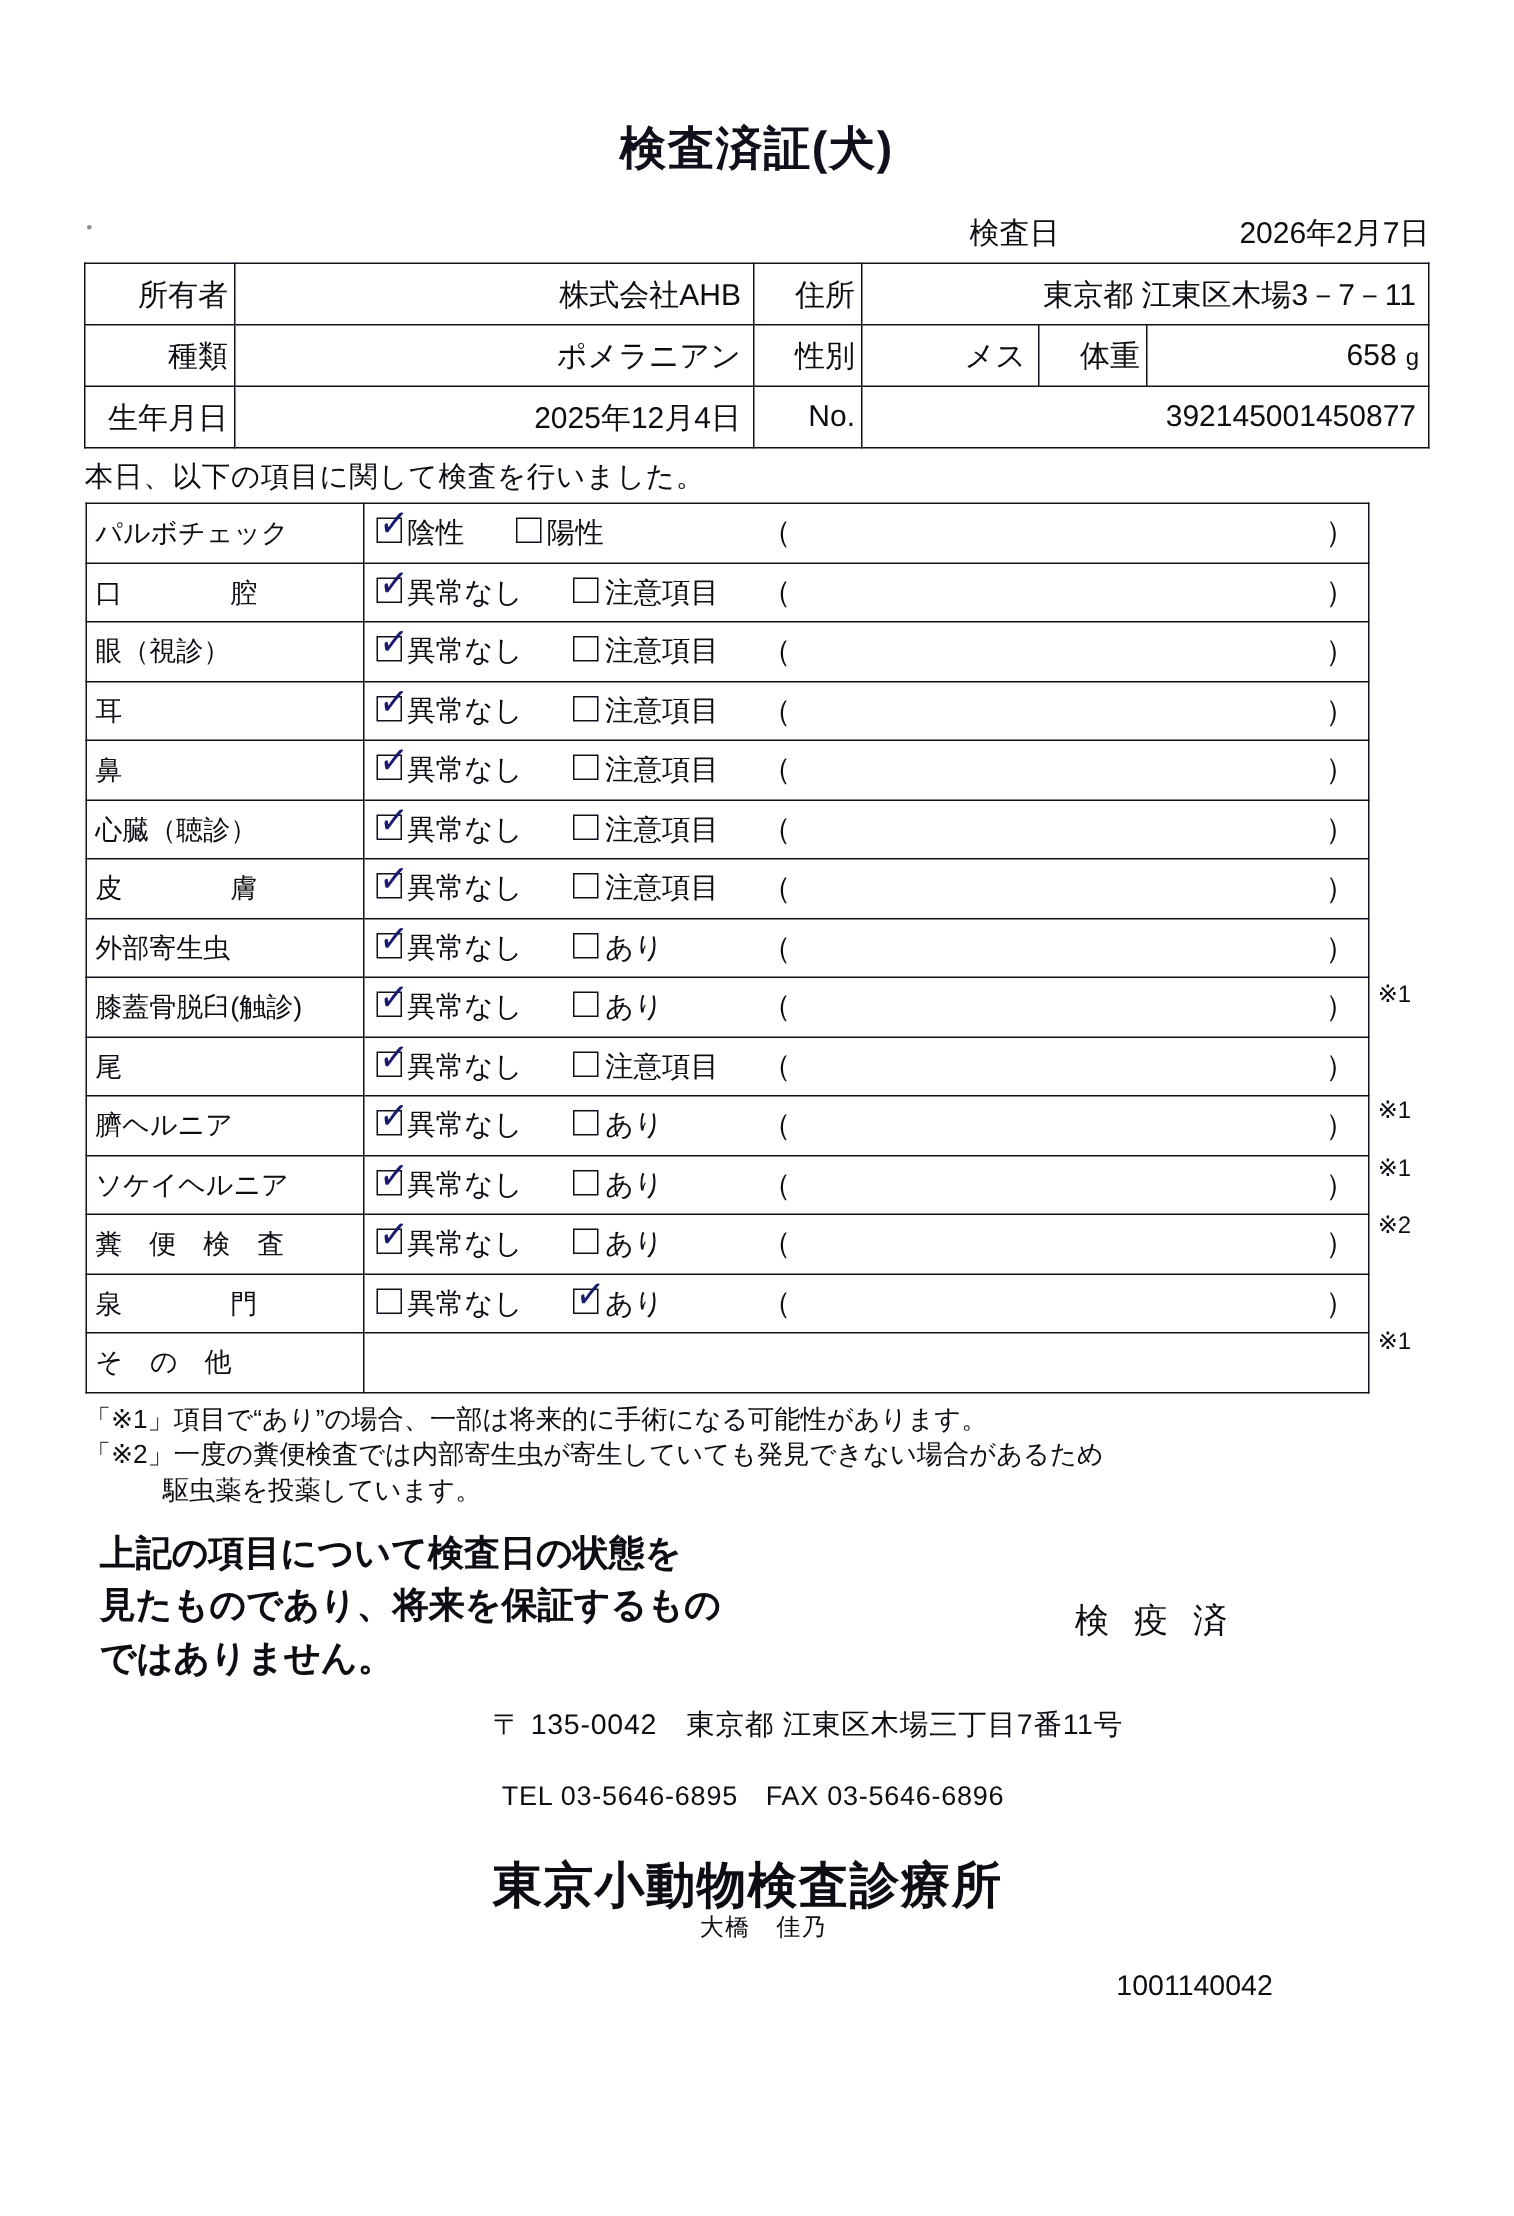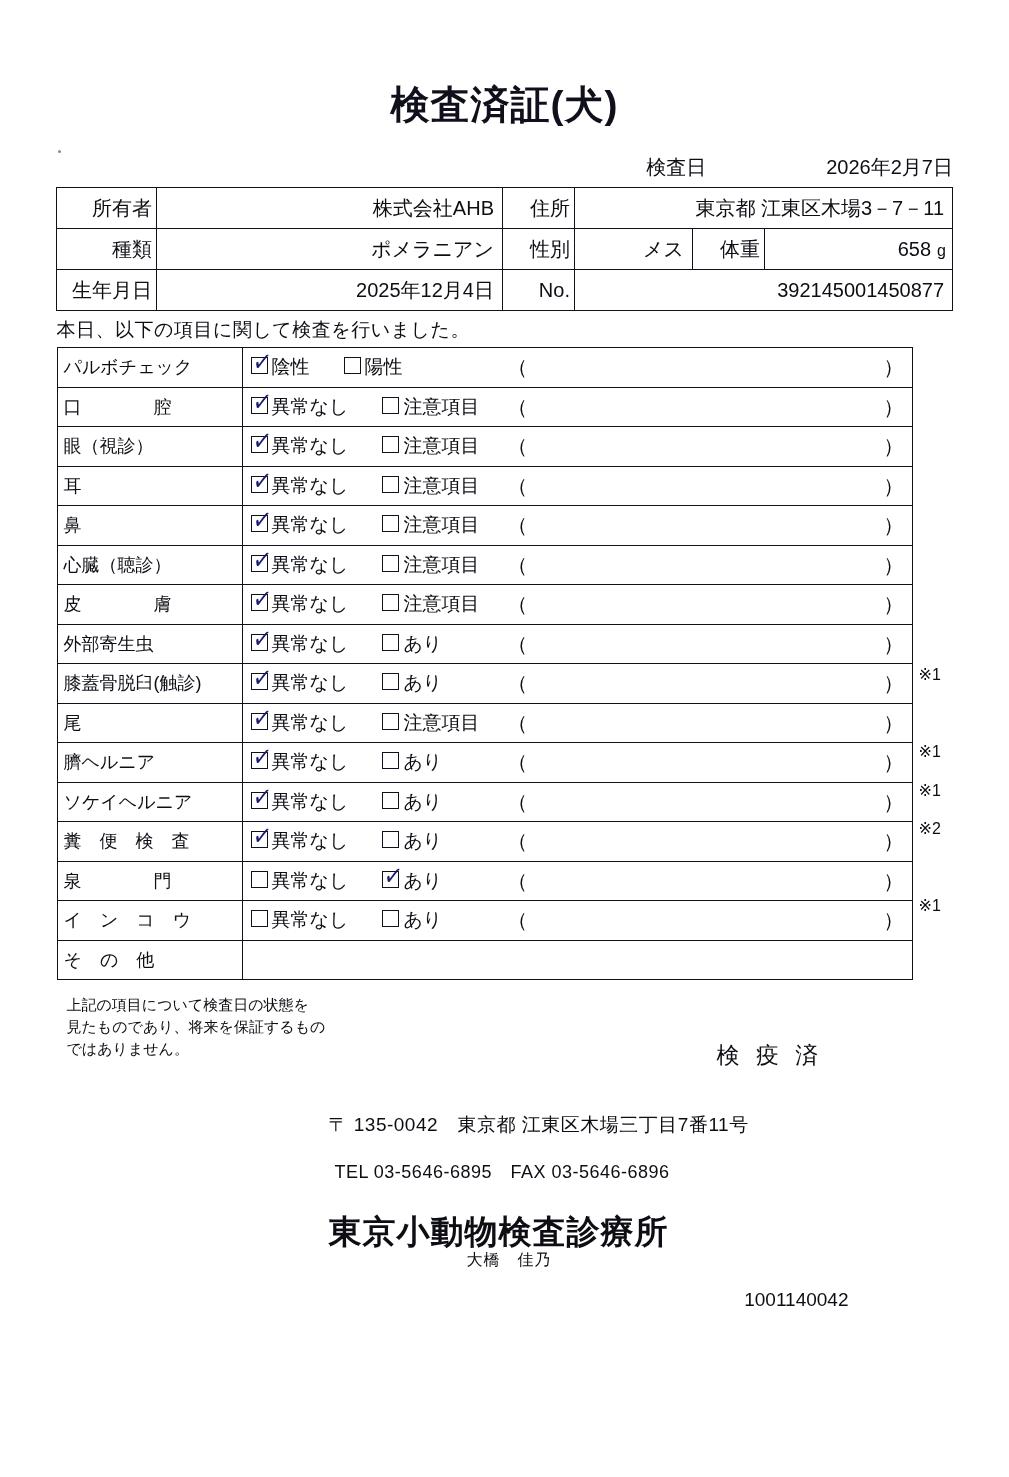--- a/index.html
+++ b/index.html
@@ -19,21 +19,21 @@
     position: relative;
     width: 1009px;
     height: 1477px;
     box-sizing: border-box;
     padding: 0 38px;
   }
 
   
   .doc-title {
     text-align: center;
-    font-size: 39px;
+    font-size: 31px;
     font-weight: bold;
     letter-spacing: 1px;
     margin-top: 78px;
     color: #10101c;
   }
 
   
   .examdate-row {
     display: flex;
     justify-content: flex-end;
@@ -182,23 +182,23 @@
   .bottom {
     width: 896px;
     margin: 14px auto 0 auto;
     position: relative;
     height: 290px;
   }
   .disclaimer {
     position: absolute;
     left: 10px;
     top: 0;
-    font-size: 15px;
+    font-size: 24px;
     line-height: 1.45;
-    font-weight: 400;
+    font-weight: 700;
   }
   .stamp {
     position: absolute;
     left: 660px;
     top: 46px;
     font-size: 23px;
     letter-spacing: 5px;
     font-weight: 500;
   }
   .addr {
@@ -350,36 +350,37 @@
           </tr>
           <tr>
             <td class="item-name">糞　便　検　査</td>
             <td class="opts"><span class="opt o1"><span class="box"><span class="check-mark">✓</span></span><span>異常なし</span></span><span class="opt o2"><span class="box"></span><span>あり</span></span><span class="paren-open">（</span><span class="paren-close">）</span></td>
           </tr>
           <tr>
             <td class="item-name">泉　　　　門</td>
             <td class="opts"><span class="opt o1"><span class="box"></span><span>異常なし</span></span><span class="opt o2"><span class="box"><span class="check-mark">✓</span></span><span>あり</span></span><span class="paren-open">（</span><span class="paren-close">）</span></td>
           </tr>
           <tr>
-            <td class="item-name">イ　ン　コ　ウ</td>
-            <td class="opts"><span class="opt o1"><span class="box"></span><span>異常なし</span></span><span class="opt o2"><span class="box"></span><span>あり</span></span><span class="paren-open">（</span><span class="paren-close">）</span></td>
-          </tr>
-          <tr>
             <td class="item-name">そ　の　他</td>
             <td class="opts"></td>
           </tr>
         </tbody>
     </table>
   <div class="note-mark" style="top: 318px;">※1</div>
       <div class="note-mark" style="top: 395px;">※1</div>
       <div class="note-mark" style="top: 433.5px;">※1</div>
       <div class="note-mark" style="top: 472px;">※2</div>
       <div class="note-mark" style="top: 549px;">※1</div>
     </div>
 
+  <div class="footnotes">
+    <div>「※1」項目で“あり”の場合、一部は将来的に手術になる可能性があります。</div>
+    <div>「※2」一度の糞便検査では内部寄生虫が寄生していても発見できない場合があるため</div>
+    <div class="indent">駆虫薬を投薬しています。</div>
+  </div>
 
   <div class="bottom">
     <div class="disclaimer">
       <div>上記の項目について検査日の状態を</div>
       <div>見たものであり、将来を保証するもの</div>
       <div>ではありません。</div>
     </div>
     <div class="stamp">検 疫 済</div>
     <div class="addr">〒 135-0042　東京都 江東区木場三丁目7番11号</div>
     <div class="tel">TEL 03-5646-6895　FAX 03-5646-6896</div>

